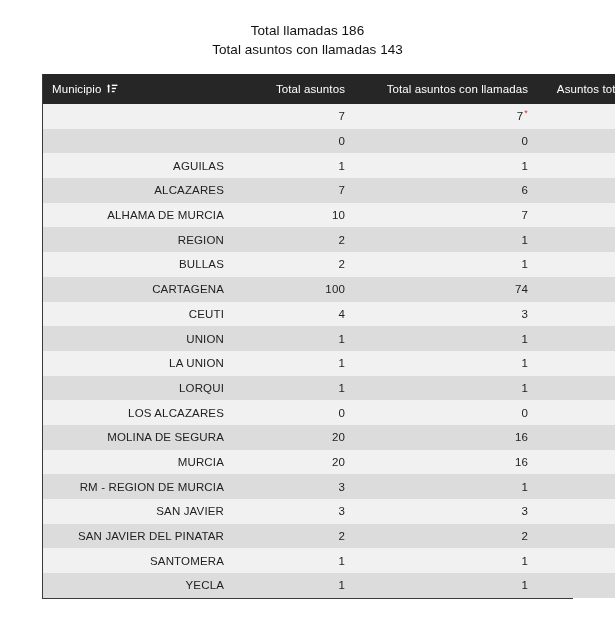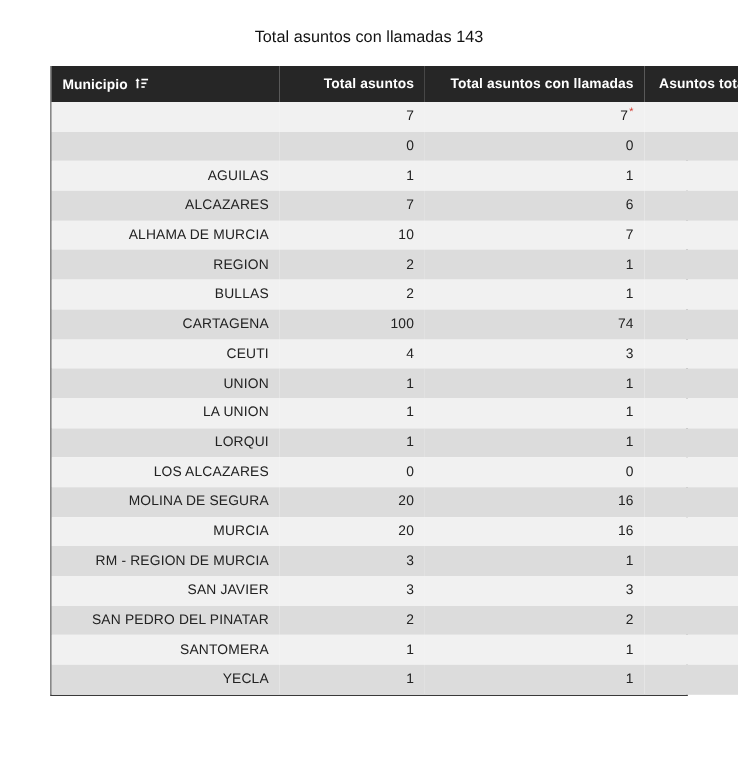--- a/index.html
+++ b/index.html
@@ -48,21 +48,21 @@
   table.report {
     border-collapse: collapse;
     width: 100%;
     table-layout: fixed;
     font-size: 11.5px;
   }
 
   table.report thead th {
     background: #262626;
     color: #ffffff;
-    font-weight: bold;
+    font-weight: normal;
     font-size: 11.5px;
     letter-spacing: 0.1px;
     height: 30px;
     padding: 0 9px;
     vertical-align: middle;
     white-space: nowrap;
   }
   th.col-muni {
     text-align: left;
     width: 172px;
@@ -108,20 +108,21 @@
     margin-left: 1px;
     line-height: 0;
   }
 </style>
 </head>
 <body>
 
 <div class="page">
 
   <div class="summary">
+    <div class="summary-line">Total llamadas 186</div>
     <div class="summary-line">Total asuntos con llamadas 143</div>
   </div>
 
   <div class="table-wrap">
     <table class="report">
       <thead>
         <tr>
           <th class="col-muni">
             <span>Municipio</span><span class="sort-icon">
               <svg width="12" height="11" viewBox="0 0 12 11" aria-hidden="true">
@@ -234,21 +235,21 @@
             <td class="num"><span>1</span></td>
             <td class="num">1</td>
           </tr>
           <tr class="odd">
             <td class="muni">SAN JAVIER</td>
             <td class="num">3</td>
             <td class="num"><span>3</span></td>
             <td class="num">3</td>
           </tr>
           <tr class="even">
-            <td class="muni">SAN PEDRO DEL PINATAR</td>
+            <td class="muni">SAN JAVIER DEL PINATAR</td>
             <td class="num">2</td>
             <td class="num"><span>2</span></td>
             <td class="num">2</td>
           </tr>
           <tr class="odd">
             <td class="muni">SANTOMERA</td>
             <td class="num">1</td>
             <td class="num"><span>1</span></td>
             <td class="num">1</td>
           </tr>

